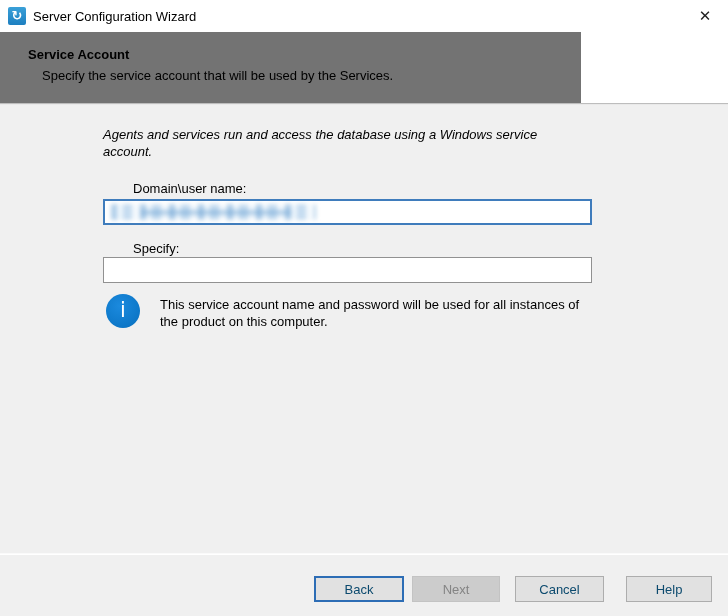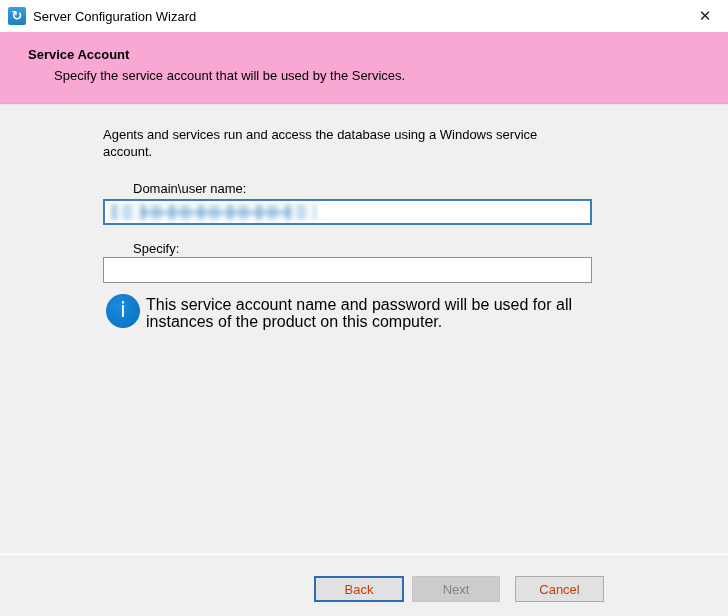--- a/index.html
+++ b/index.html
@@ -24,34 +24,34 @@
     text-align:center; font-weight:bold;
   }
   .title-text { font-size:13px; color:#000000; }
   .close-btn {
     position:absolute; right:0; top:0; width:46px; height:32px;
     display:flex; align-items:center; justify-content:center;
     font-size:15px; color:#222; cursor:default; font-weight:300;
   }
 
   
-  .header { position:absolute; top:32px; left:0; width:728px; height:71px; background:#f9a8d4; }
+  .header { position:absolute; top:32px; left:0; width:581px; height:71px; background:#737373; }
   .header-title { position:absolute; left:28px; top:15px; font-weight:bold; font-size:13px; color:#000; }
-  .header-subtitle { position:absolute; left:54px; top:36px; font-size:13px; color:#000; }
+  .header-subtitle { position:absolute; left:42px; top:36px; font-size:13px; color:#000; }
   .hr-top {
     position:absolute; top:103px; left:0; width:728px; height:2px;
     background:#bdbdbd; border-bottom:1px solid #e9e9e9;
   }
 
   
   .content {
     position:absolute; top:105px; left:0; width:728px; height:448px;
     background:#f0f0f0;
   }
-  .intro { position:absolute; left:103px; top:21px; width:480px; line-height:17px; font-size:13px; }
+  .intro { position:absolute; left:103px; top:21px; width:480px; line-height:17px; font-size:13px;font-style:italic; }
   .field-label { position:absolute; left:103px; font-size:13px;margin-left:30px; }
   .lbl-username { top:76px; }
   .lbl-password { top:136px; }
 
   .textbox {
     position:absolute; left:103px; width:489px; height:26px; background:#ffffff;
   }
   .tb-username { top:94px; border:2px solid #3f7cbc; }
   .tb-password { top:152px; border:1px solid #919191; font:inherit; padding:0 6px; outline:none; }
 
@@ -71,33 +71,33 @@
     background:rgba(90,150,205,.45); filter:blur(1px);
   }
 
   .info-icon {
     position:absolute; left:106px; top:189px; width:34px; height:34px;
     border-radius:50%;
     background:radial-gradient(circle at 40% 35%, #1b8ade 0%, #0d77c8 70%, #0a66ad 100%);
     color:#ffffff; font-size:21px; line-height:33px; text-align:center;
     font-family:"DejaVu Sans",sans-serif; font-style:normal;
   }
-  .info-text { position:absolute; left:146px; top:191px; width:432px; line-height:17px; font-size:16px; }
+  .info-text { position:absolute; left:160px; top:191px; width:432px; line-height:17px; font-size:13px; }
 
   .hr-bottom {
     position:absolute; top:553px; left:0; width:728px; height:1px;
     background:#c0c0c0; border-bottom:1px solid #fafafa;
   }
 
   
   .footer { position:absolute; top:555px; left:0; width:728px; height:61px; background:#f0f0f0; }
   .btn {
     position:absolute; top:21px; height:26px; font-size:13px;
     font-family:inherit; text-align:center;
-    background:#e1e1e1; border:1px solid #adadad; color:#c2410c; cursor:default;
+    background:#e1e1e1; border:1px solid #adadad; color:#0c4a6e; cursor:default;
   }
   .btn-back   { left:314px; width:90px; border:2px solid #2d6db5; }
   .btn-next   { left:412px; width:88px; background:#cccccc; border:1px solid #c3c3c3; color:#848484; }
   .btn-cancel { left:515px; width:89px; }
   .btn-help   { left:626px; width:86px; }
 </style>
 </head>
 <body>
 
 <div class="window">
@@ -128,15 +128,16 @@
     <div class="info-icon">i</div>
     <div class="info-text">This service account name and password will be used for all instances of the product on this computer.</div>
   </div>
 
   <div class="hr-bottom"></div>
 
   <div class="footer">
     <button class="btn btn-back">Back</button>
     <button class="btn btn-next" disabled="">Next</button>
     <button class="btn btn-cancel">Cancel</button>
+    <button class="btn btn-help">Help</button>
   </div>
 
 </div>
 
 </body></html>

